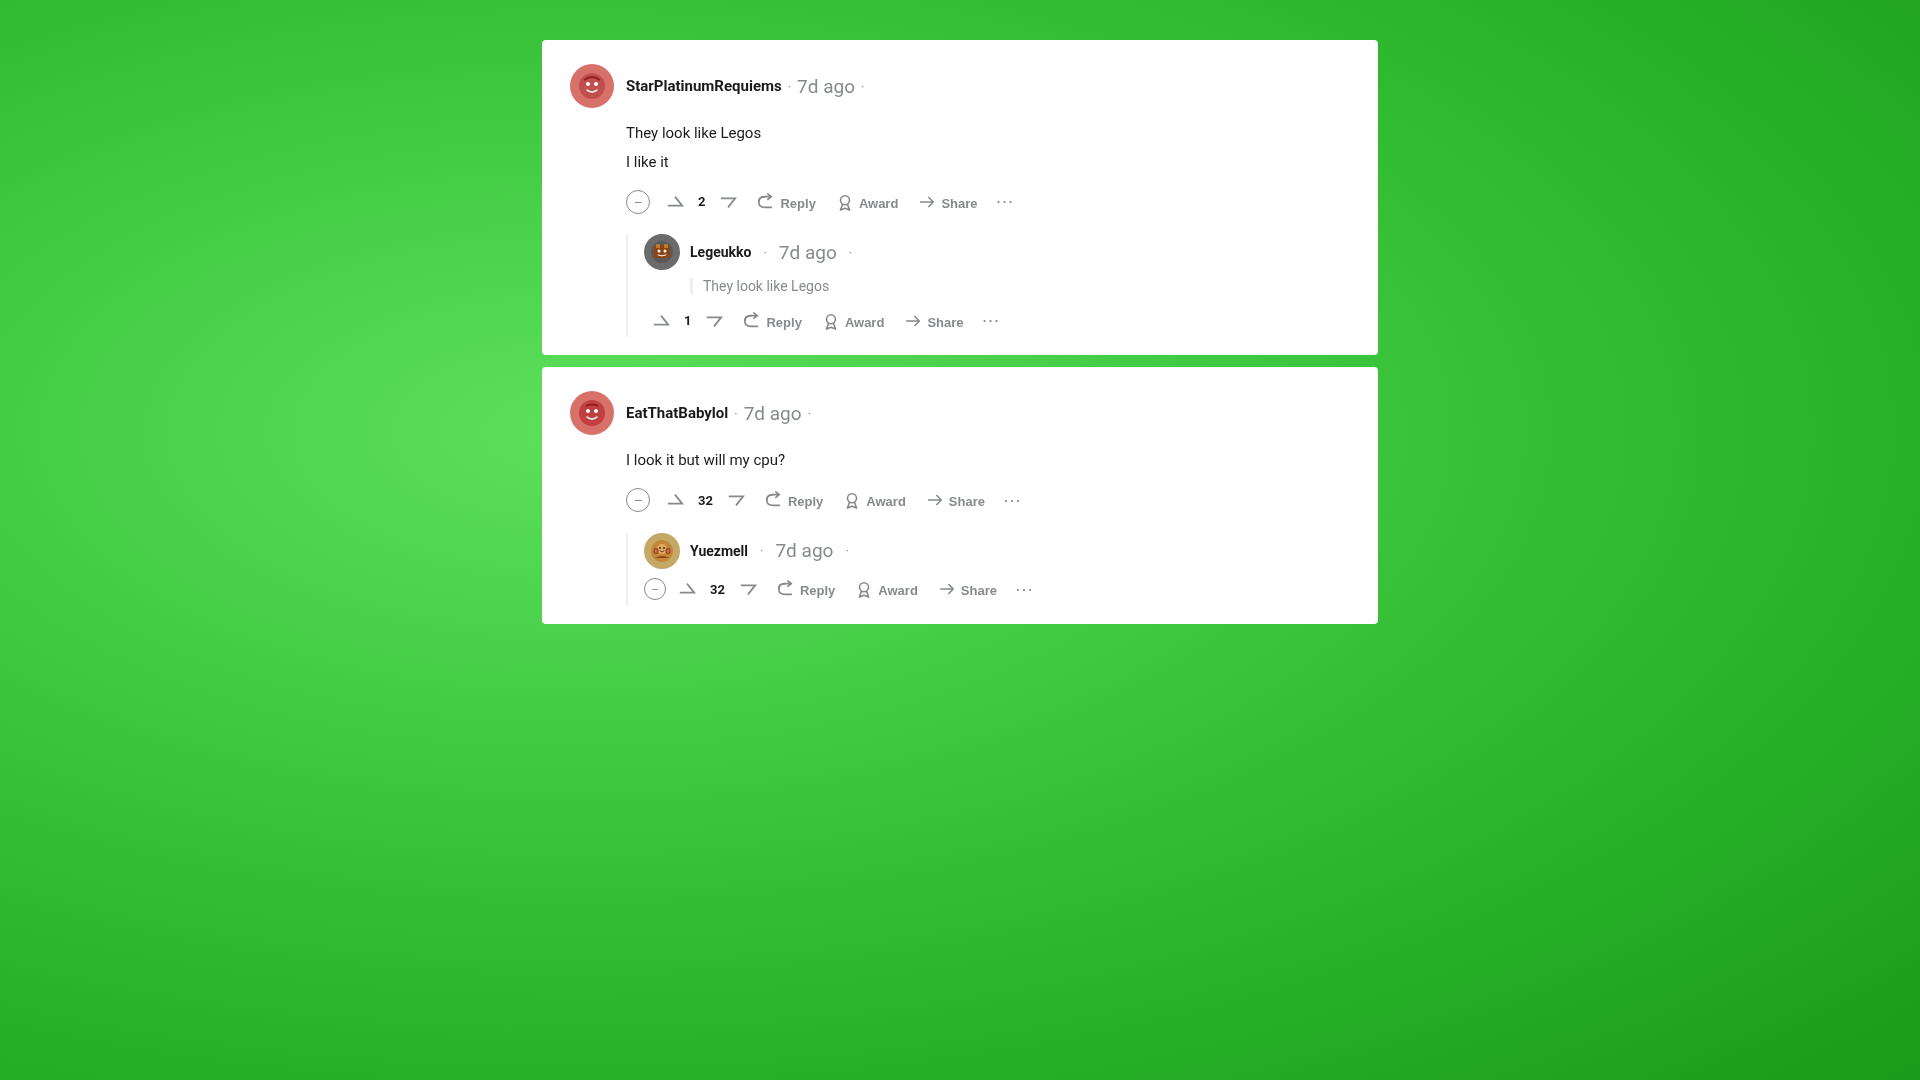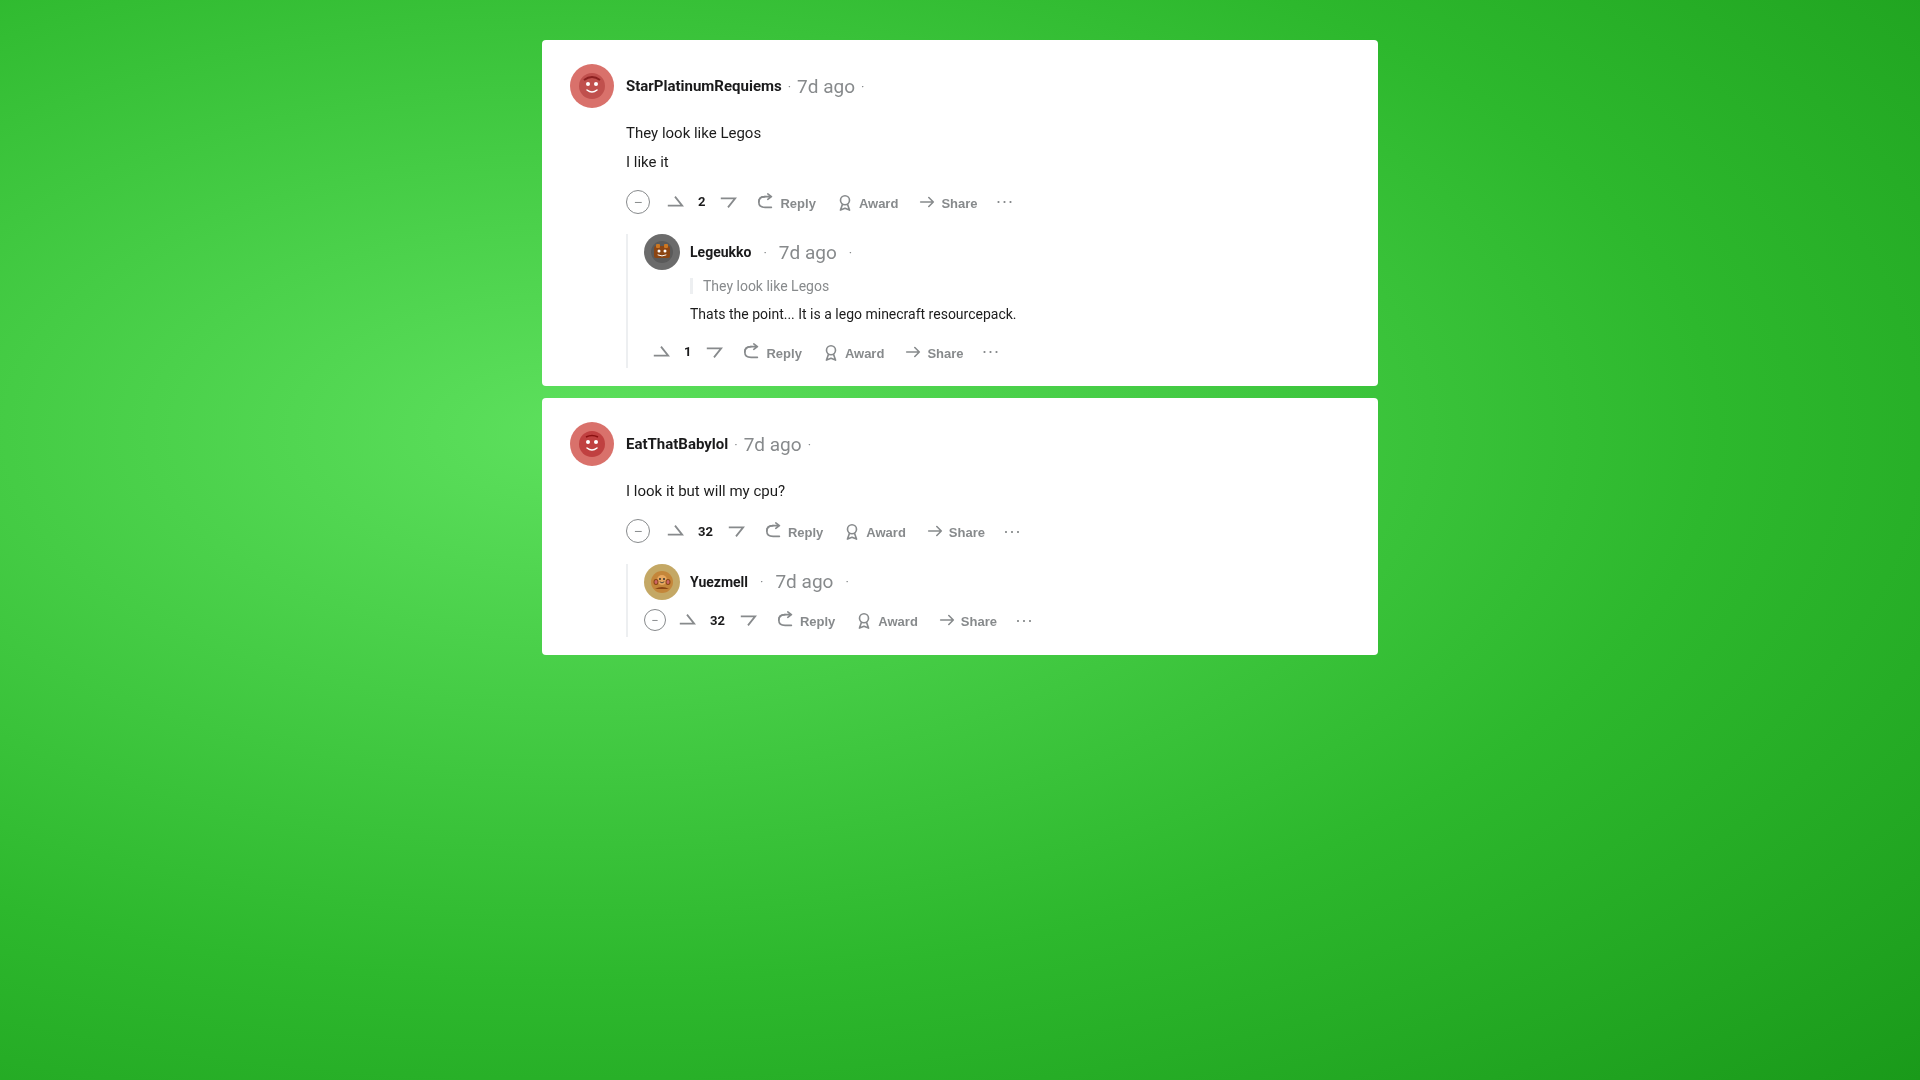--- a/index.html
+++ b/index.html
@@ -316,21 +316,20 @@
           </div>
           <div class="reply-user-meta">
             <span class="reply-username">Legeukko</span>
             <span class="dot">·</span>
             <span class="timestamp">7d ago</span>
             <span class="dot">·</span>
           </div>
         </div>
 
         <div class="quoted-text">They look like Legos</div>
-        <div class="reply-body">Thats the point... It is a lego minecraft resourcepack.</div>
 
         <div class="reply-actions">
           <div class="vote-area">
             <button class="action-btn">
               <svg class="vote-svg" viewBox="0 0 20 20">
                   <polyline points="10,4 18,14 2,14" stroke="currentColor" stroke-width="2" fill="none"></polyline>
                 </svg>
             </button>
             <span class="vote-count">1</span>
             <button class="action-btn">

